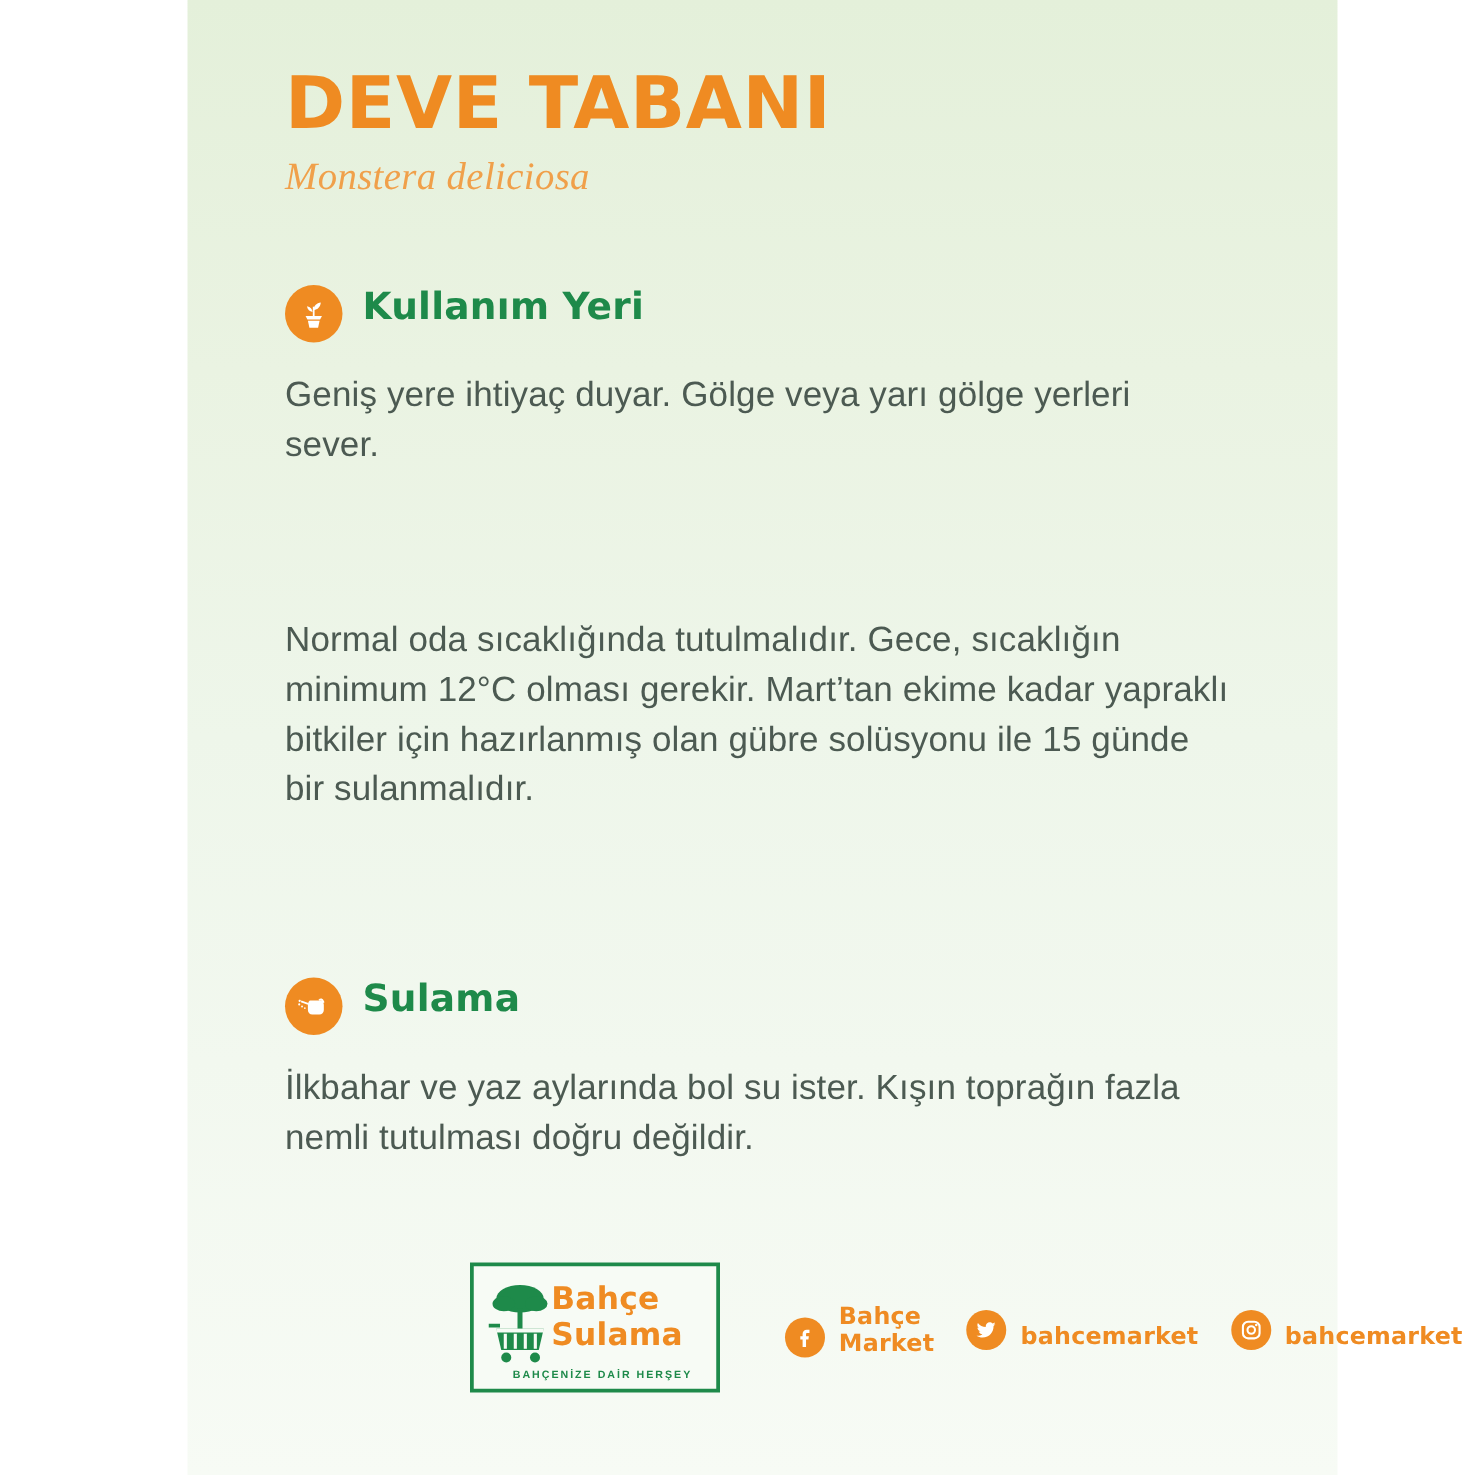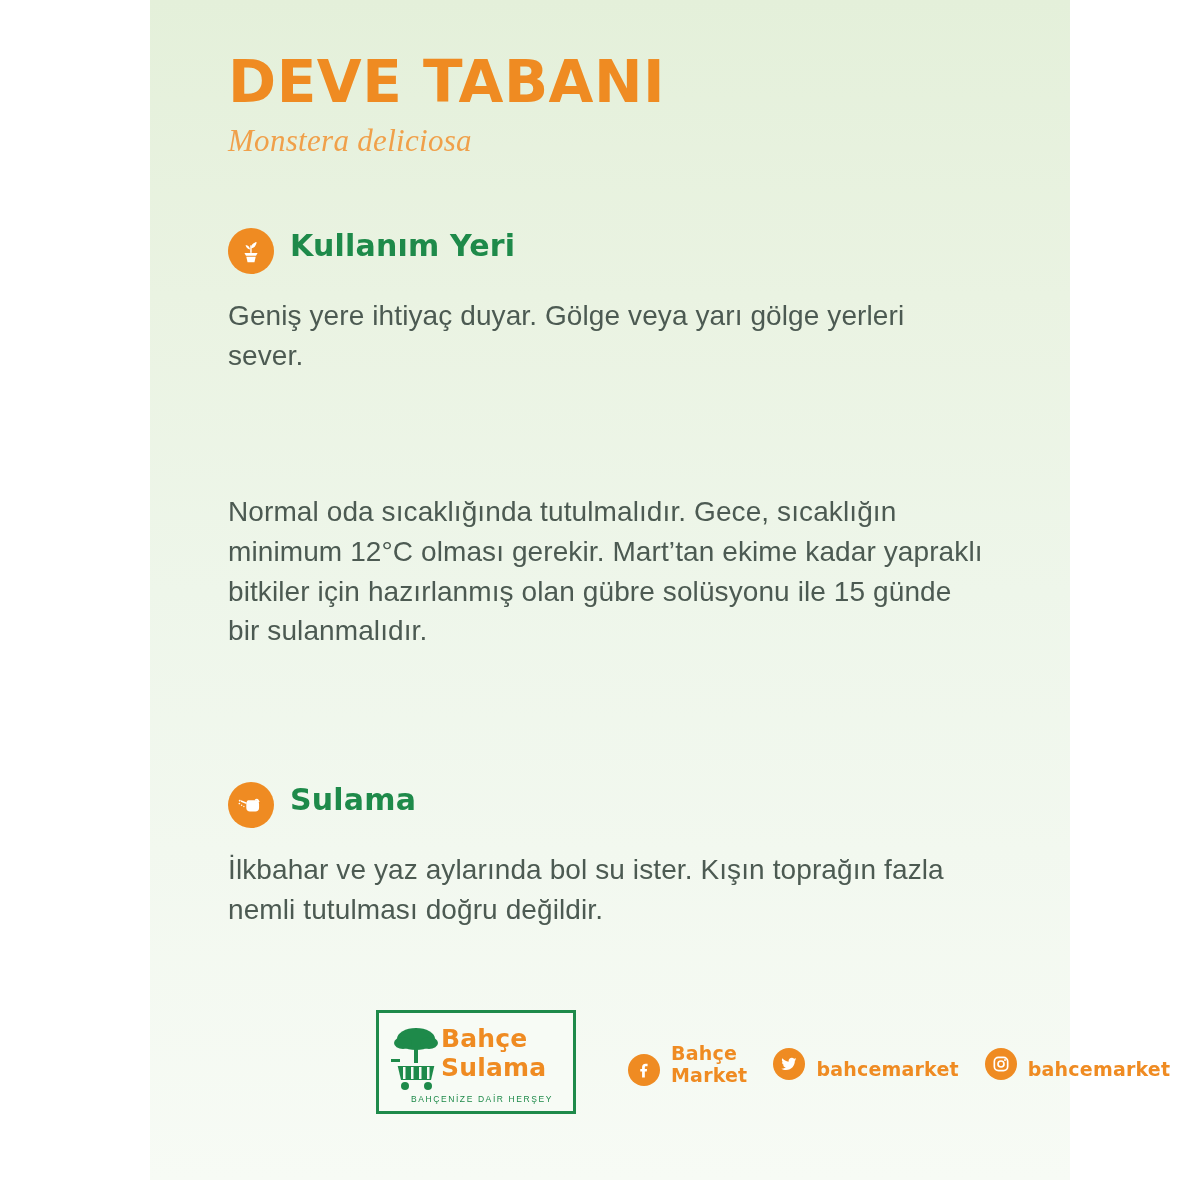--- a/index.html
+++ b/index.html
@@ -127,21 +127,21 @@
     letter-spacing: 0.2px;
   }
   .logo-tag {
     position: absolute;
     left: 0;
     right: 0;
     bottom: 7px;
     text-align: center;
     font-family: "Liberation Sans", sans-serif;
     font-size: 8.5px;
-    font-weight: 400;
+    font-weight: 700;
     letter-spacing: 1.6px;
     color: #1e8a4a;
     margin-left: 12px;
   }
   .logo-mark {
     position: absolute;
     left: 10px;
     top: 10px;
   }
 

